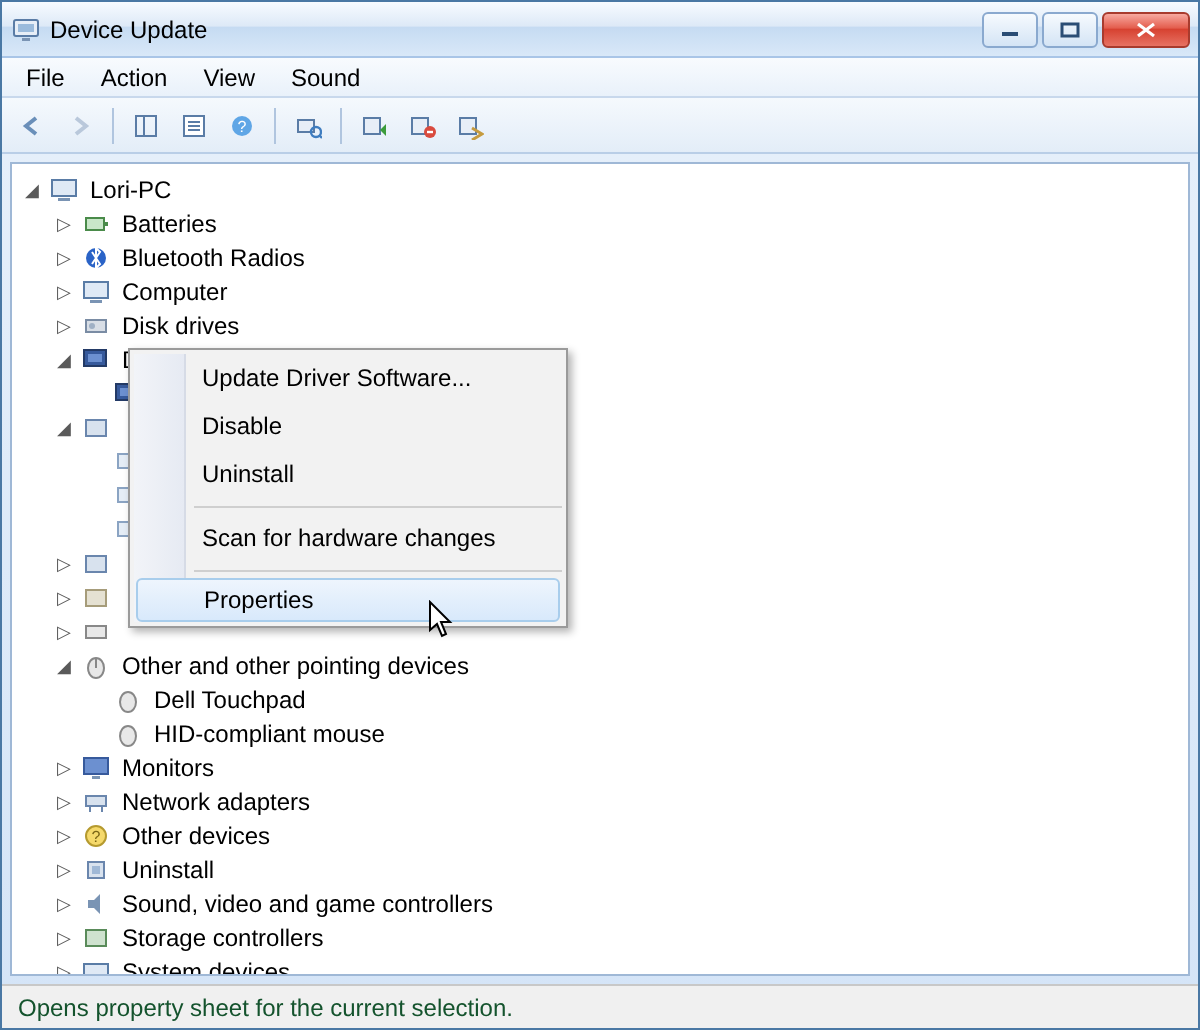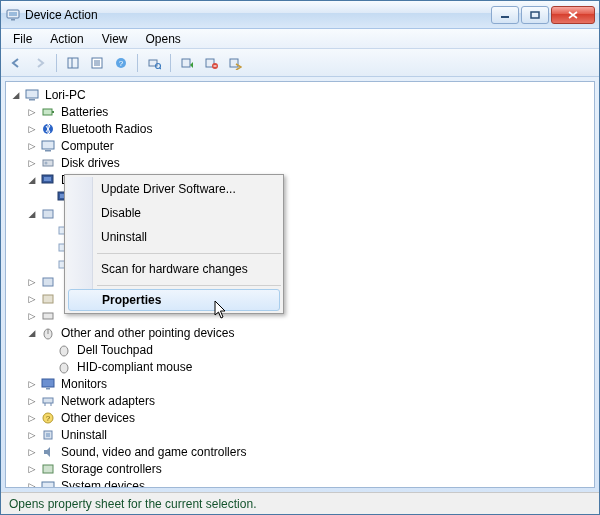--- a/index.html
+++ b/index.html
@@ -146,21 +146,21 @@
     display:flex;align-items:center;
   }
   .ctxsep::after { content:""; height:1px; background:#cfcfcf; flex:1; }
   .ctxitem.hover {
     background: linear-gradient(to bottom, #eef5fd, #d8e9fb);
     border: 1px solid #a8cdec;
     border-radius: 3px;
     margin: 0 1px;
     padding-left: 33px;
     height: 22px;
-    font-weight: bold;
+    font-weight: normal;
   }
   .cursor {
     position:absolute;
     left: 208px; top: 218px;
     z-index: 60;
     width: 16px; height: 20px;
   }
 
   .statusbar {
     height: 22px;
@@ -180,21 +180,21 @@
 <div class="window">
 
   <div class="titlebar">
     <span class="icon">
       <svg width="14" height="14" viewBox="0 0 14 14">
           <rect x="1" y="2" width="12" height="8" rx="1" fill="#e7eef7" stroke="#5a7ca6"></rect>
           <rect x="3" y="4" width="8" height="4" fill="#9bbbdc"></rect>
           <rect x="5" y="11" width="4" height="1.5" fill="#7a94b4"></rect>
         </svg>
     </span>
-    <span class="title">Device Action</span>
+    <span class="title">Device Update</span>
     <div class="winbtns">
       <div class="winbtn">
           <svg width="10" height="8">
             <rect x="1" y="5" width="8" height="2" fill="#2a4d75"></rect>
           </svg>
         </div>
       <div class="winbtn">
           <svg width="10" height="8">
             <rect x="1" y="1" width="8" height="6" fill="none" stroke="#2a4d75" stroke-width="1.5"></rect>
           </svg>
@@ -204,21 +204,21 @@
             <path d="M1 1 L9 7 M9 1 L1 7" stroke="#fff" stroke-width="1.6"></path>
           </svg>
         </div>
     </div>
   </div>
 
   <div class="menubar">
     <div class="menuitem">File</div>
     <div class="menuitem">Action</div>
     <div class="menuitem">View</div>
-    <div class="menuitem">Opens</div>
+    <div class="menuitem">Sound</div>
   </div>
 
   <div class="toolbar">
     <div class="toolbtn">
         <svg width="14" height="14">
           <path d="M9 3 L4 7 L9 11" fill="none" stroke="#6a8fb9" stroke-width="2"></path>
         </svg>
       </div>
     <div class="toolbtn">
         <svg width="14" height="14">

